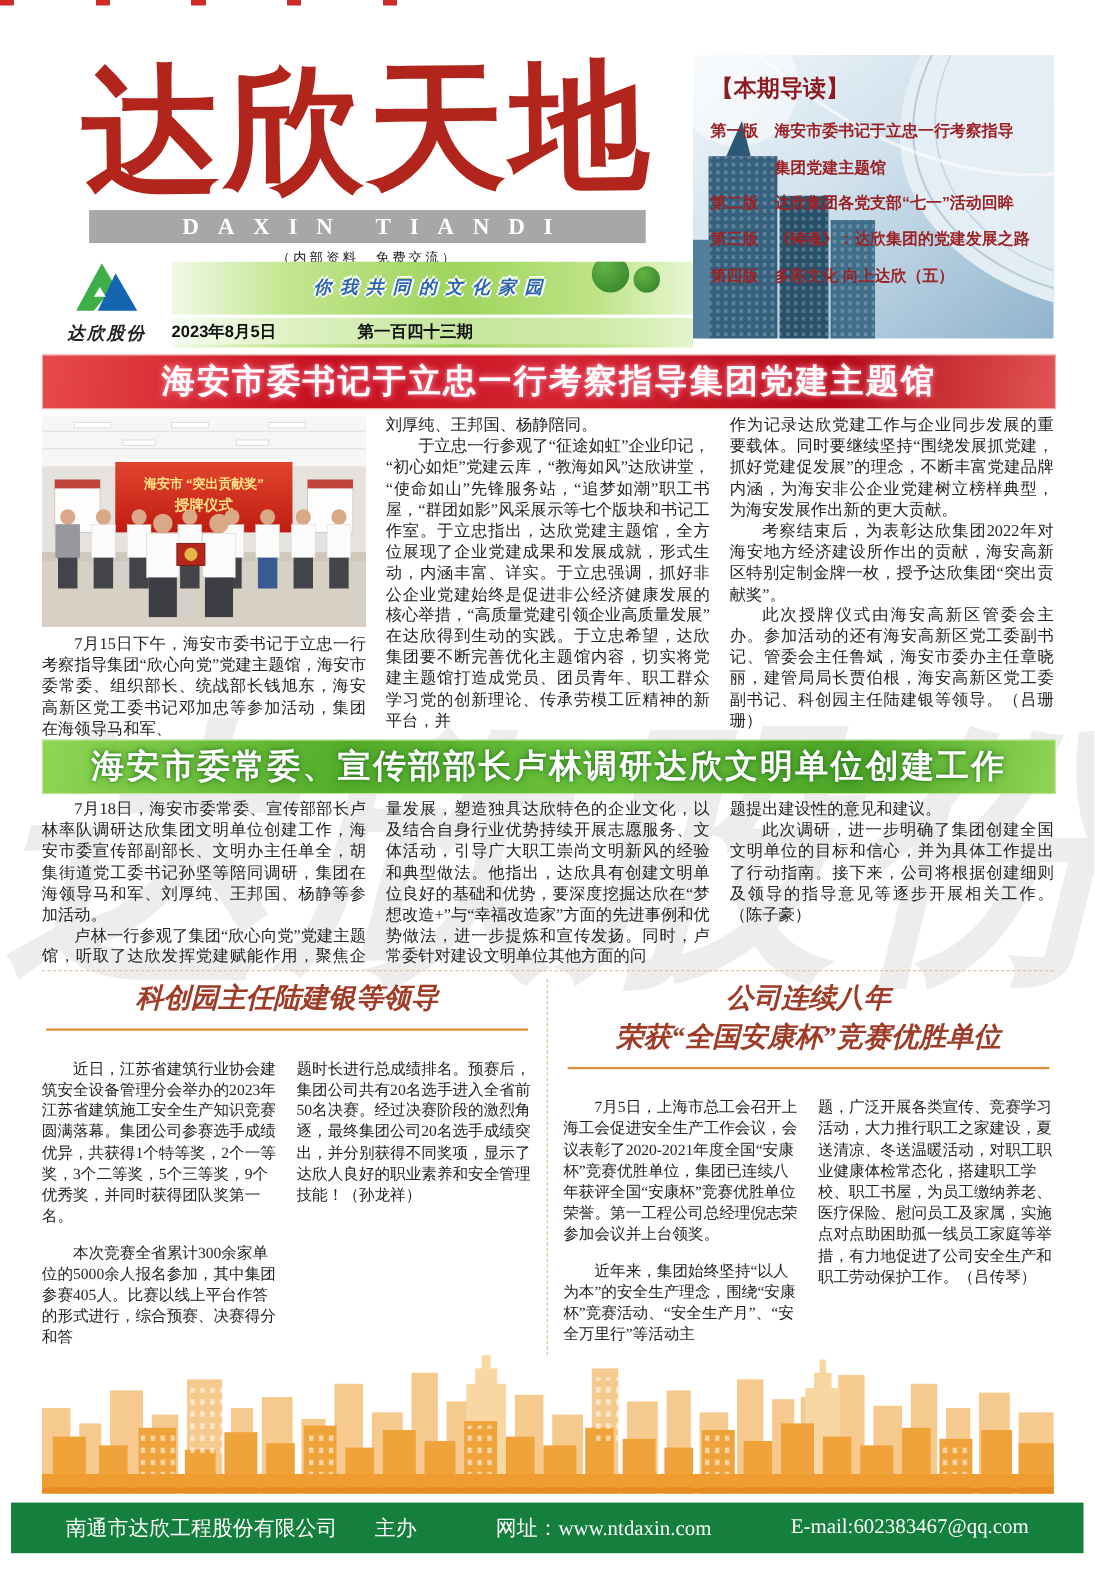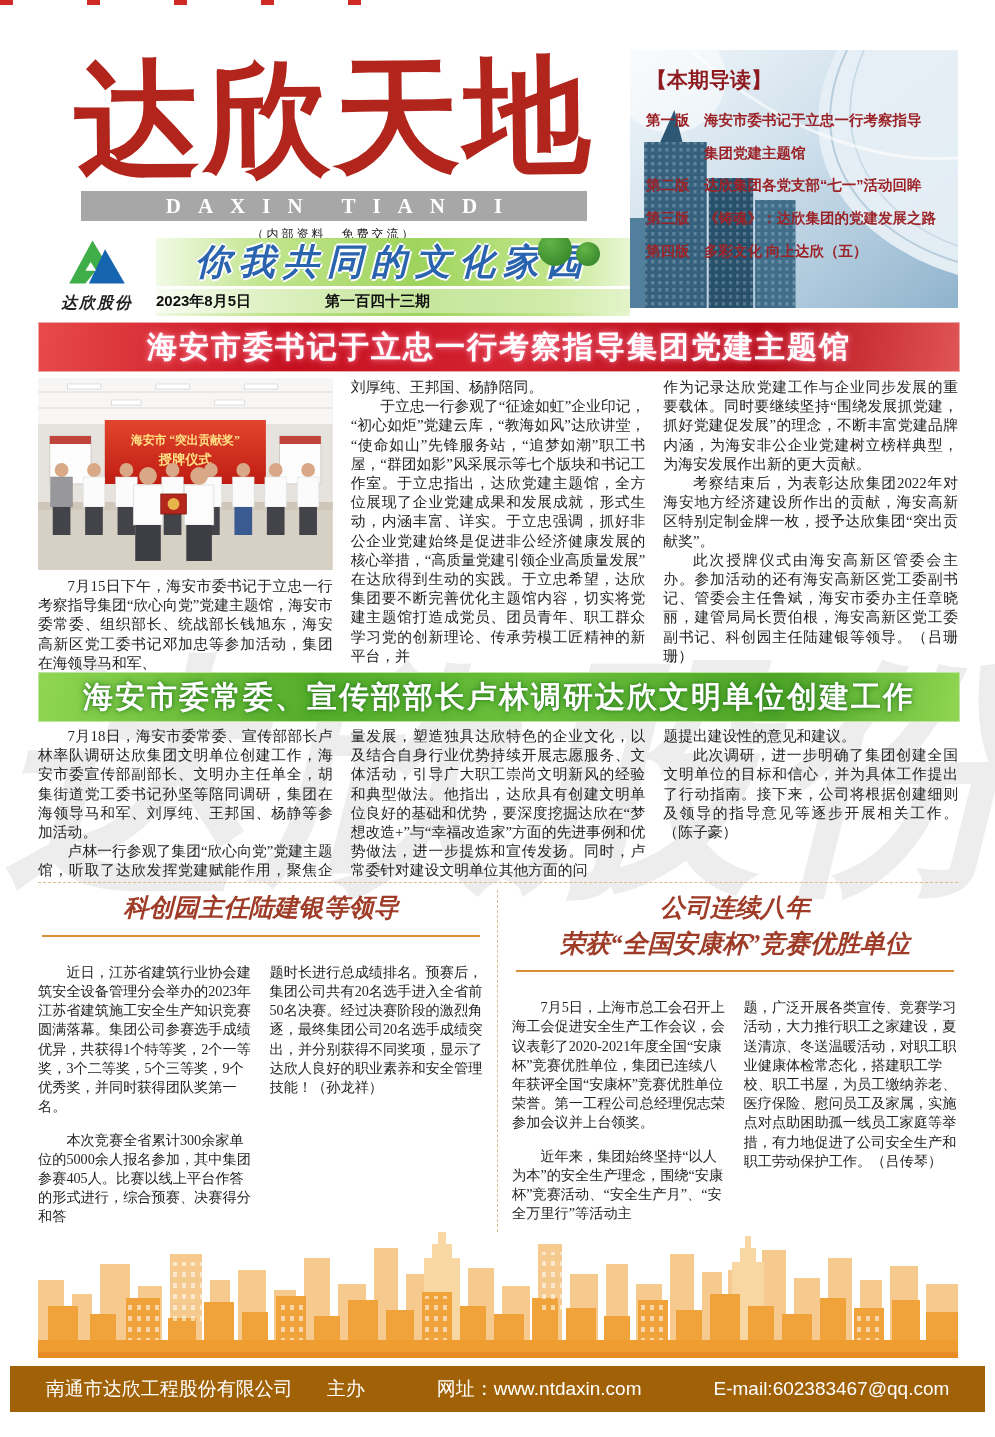--- a/index.html
+++ b/index.html
@@ -18,21 +18,21 @@
     letter-spacing:4px;text-align:center;transform:rotate(-0.6deg);
     font-family:"Liberation Serif",serif;}
   .latin-bar{width:506px;height:30px;margin:2px auto 0;background:#a7a7a7;color:#fff;
     text-align:center;line-height:30px;font-weight:bold;font-size:21px;letter-spacing:17px;text-indent:17px;}
   .mast-note{text-align:center;font-size:12px;letter-spacing:3px;margin-top:5px;color:#161616;}
   .mast-bottom{position:absolute;left:0;right:0;bottom:0;display:flex;align-items:flex-end;}
   .logo-box{width:118px;text-align:center;padding-bottom:2px;}
   .logo-name{font-size:16px;font-weight:bold;font-style:italic;color:#222;margin-top:2px;letter-spacing:2px;}
   .slogan-band{flex:1;height:78px;position:relative;overflow:hidden;
     background:linear-gradient(90deg,#f2fae6 0%,#c3e690 22%,#9ed45c 55%,#bfe488 82%,#e9f7d4 100%);}
-  .slogan-text{height:48px;line-height:48px;text-align:center;font-size:36px;font-weight:bold;
+  .slogan-text{height:48px;line-height:48px;text-align:center;font-size:16px;font-weight:bold;
     font-style:italic;color:#2a63ae;letter-spacing:8px;
     text-shadow:-2px 0 0 #fff,2px 0 0 #fff,0 -2px 0 #fff,0 2px 0 #fff,1px 1px 0 #fff;}
   .date-row{border-top:3px solid #fff;height:24px;display:flex;justify-content:flex-start;gap:74px;
     align-items:center;font-family:"Liberation Sans",sans-serif;font-weight:bold;font-size:15px;color:#101010;
     background:linear-gradient(90deg,rgba(255,255,255,.55),rgba(220,240,190,.45));}
   .bush{position:absolute;border-radius:50%;background:radial-gradient(circle at 35% 30%,#63b447,#2f7d27);}
   .bush1{width:34px;height:34px;right:58px;top:-6px;}
   .bush2{width:24px;height:24px;right:30px;top:4px;}
 
   
@@ -75,23 +75,23 @@
     line-height:1.42;font-family:"Liberation Serif",serif;}
   .sub-rule{border-top:2px solid #dd8f35;margin:9px 4px 12px;}
   .half-cols{display:flex;gap:17px;}
   .half-cols .col p{font-size:14.2px;line-height:19.2px;}
 
   
   .skyline{top:1228px;left:38px;width:920px;height:130px;z-index:1;}
   .skyline svg{width:100%;height:100%;display:block;}
 
   
-  .footer{top:1366px;left:10px;width:975px;height:46px;background:#a16207;z-index:1;
+  .footer{top:1366px;left:10px;width:975px;height:46px;background:#15803d;z-index:1;
     display:flex;align-items:center;justify-content:center;gap:0;
-    font-family:Liberation Sans, sans-serif;color:#fff;font-size:19px;}
+    font-family:Liberation Serif, serif;color:#fff;font-size:19px;}
   .footer span{white-space:nowrap;}
   .fgap-s{width:34px;}
   .fgap-l{width:72px;}
 
   
   .watermark{top:610px;left:0;width:100%;text-align:center;font-size:250px;font-weight:bold;
     font-style:italic;color:rgba(145,145,145,0.16);letter-spacing:6px;white-space:nowrap;z-index:0;
     font-family:"Liberation Serif",serif;}
 </style>
 </head>

